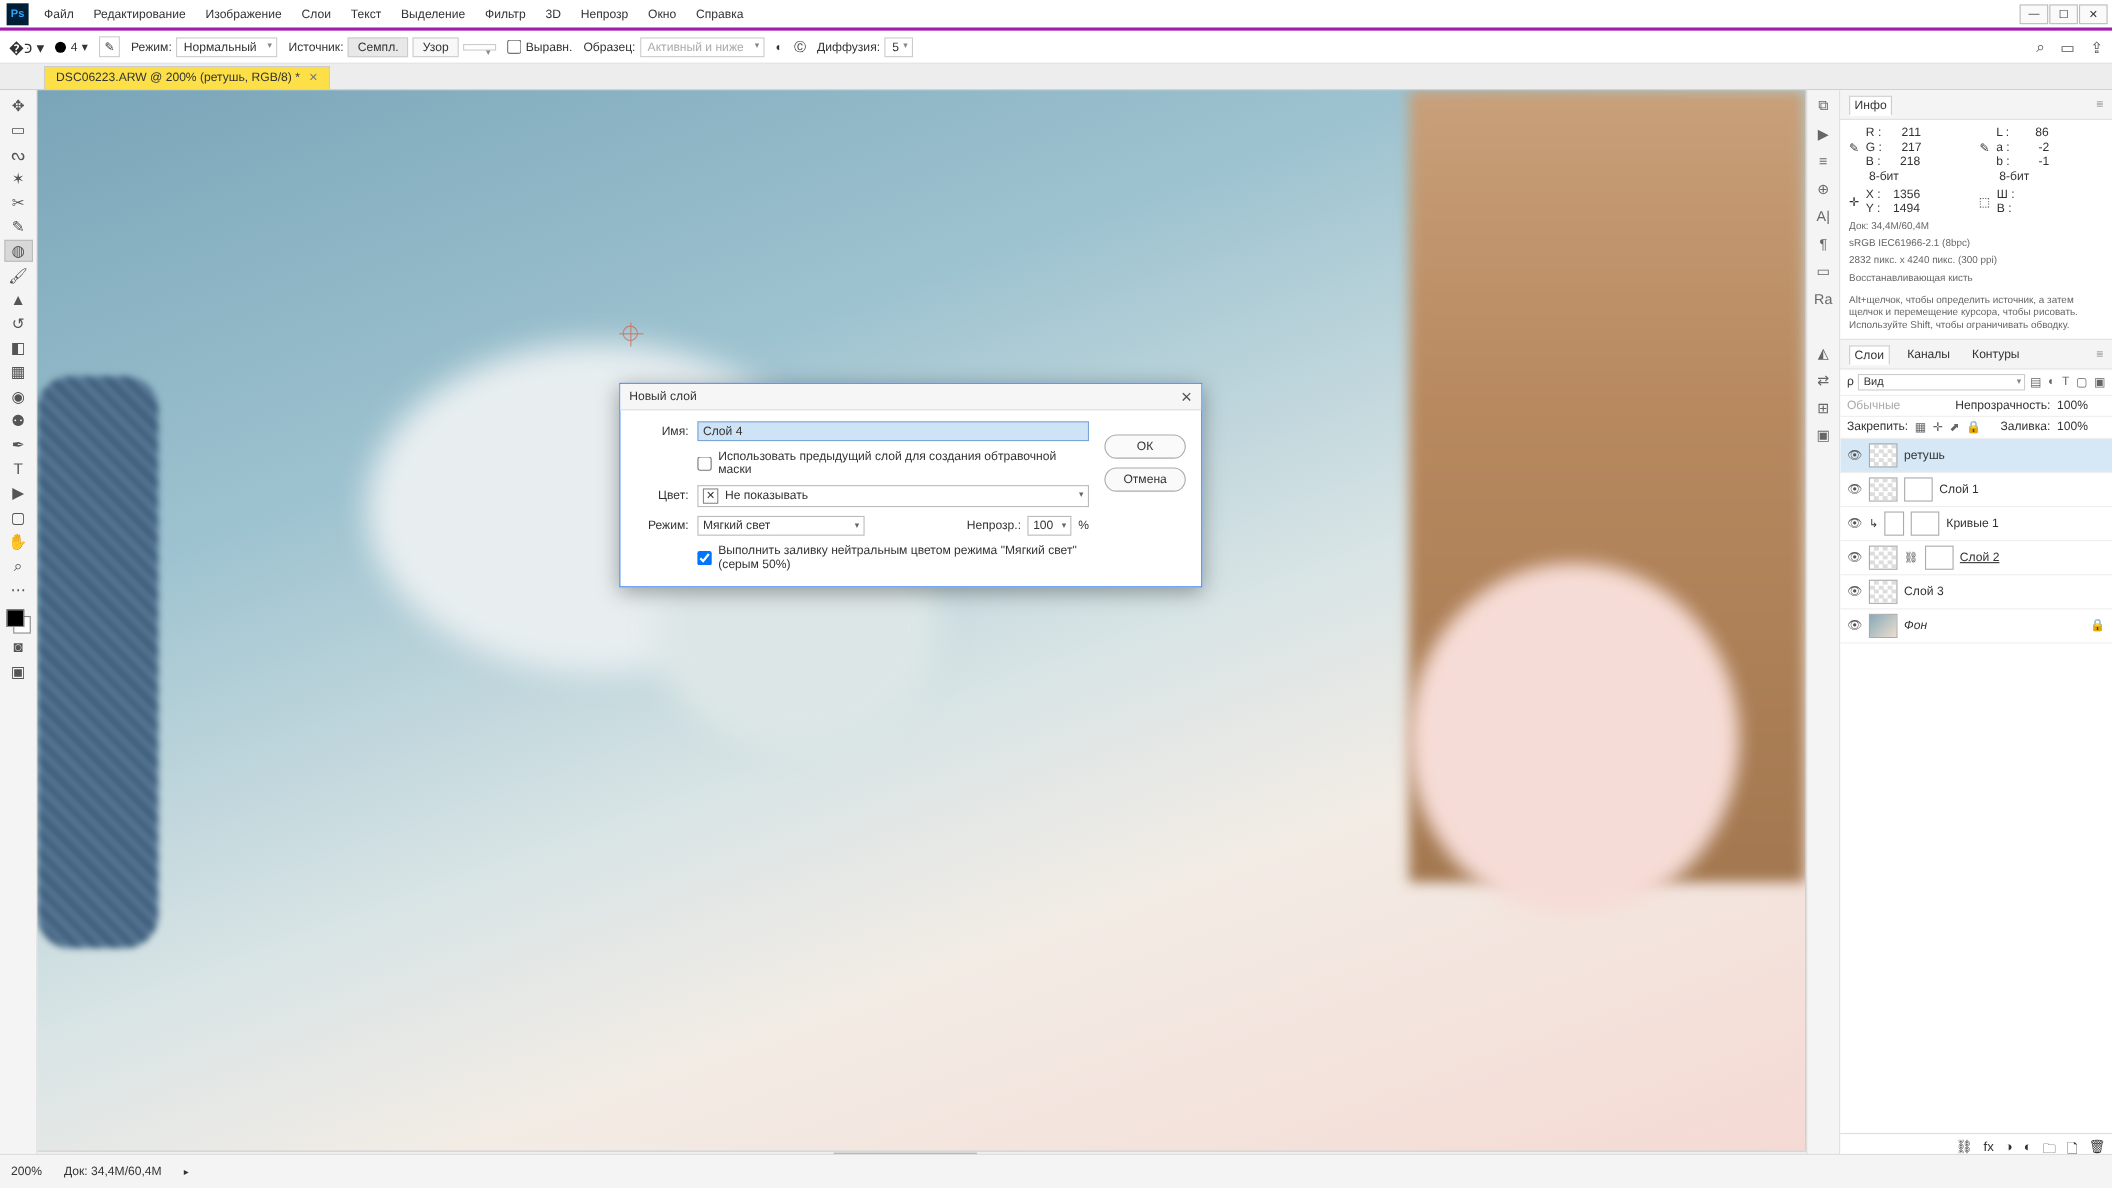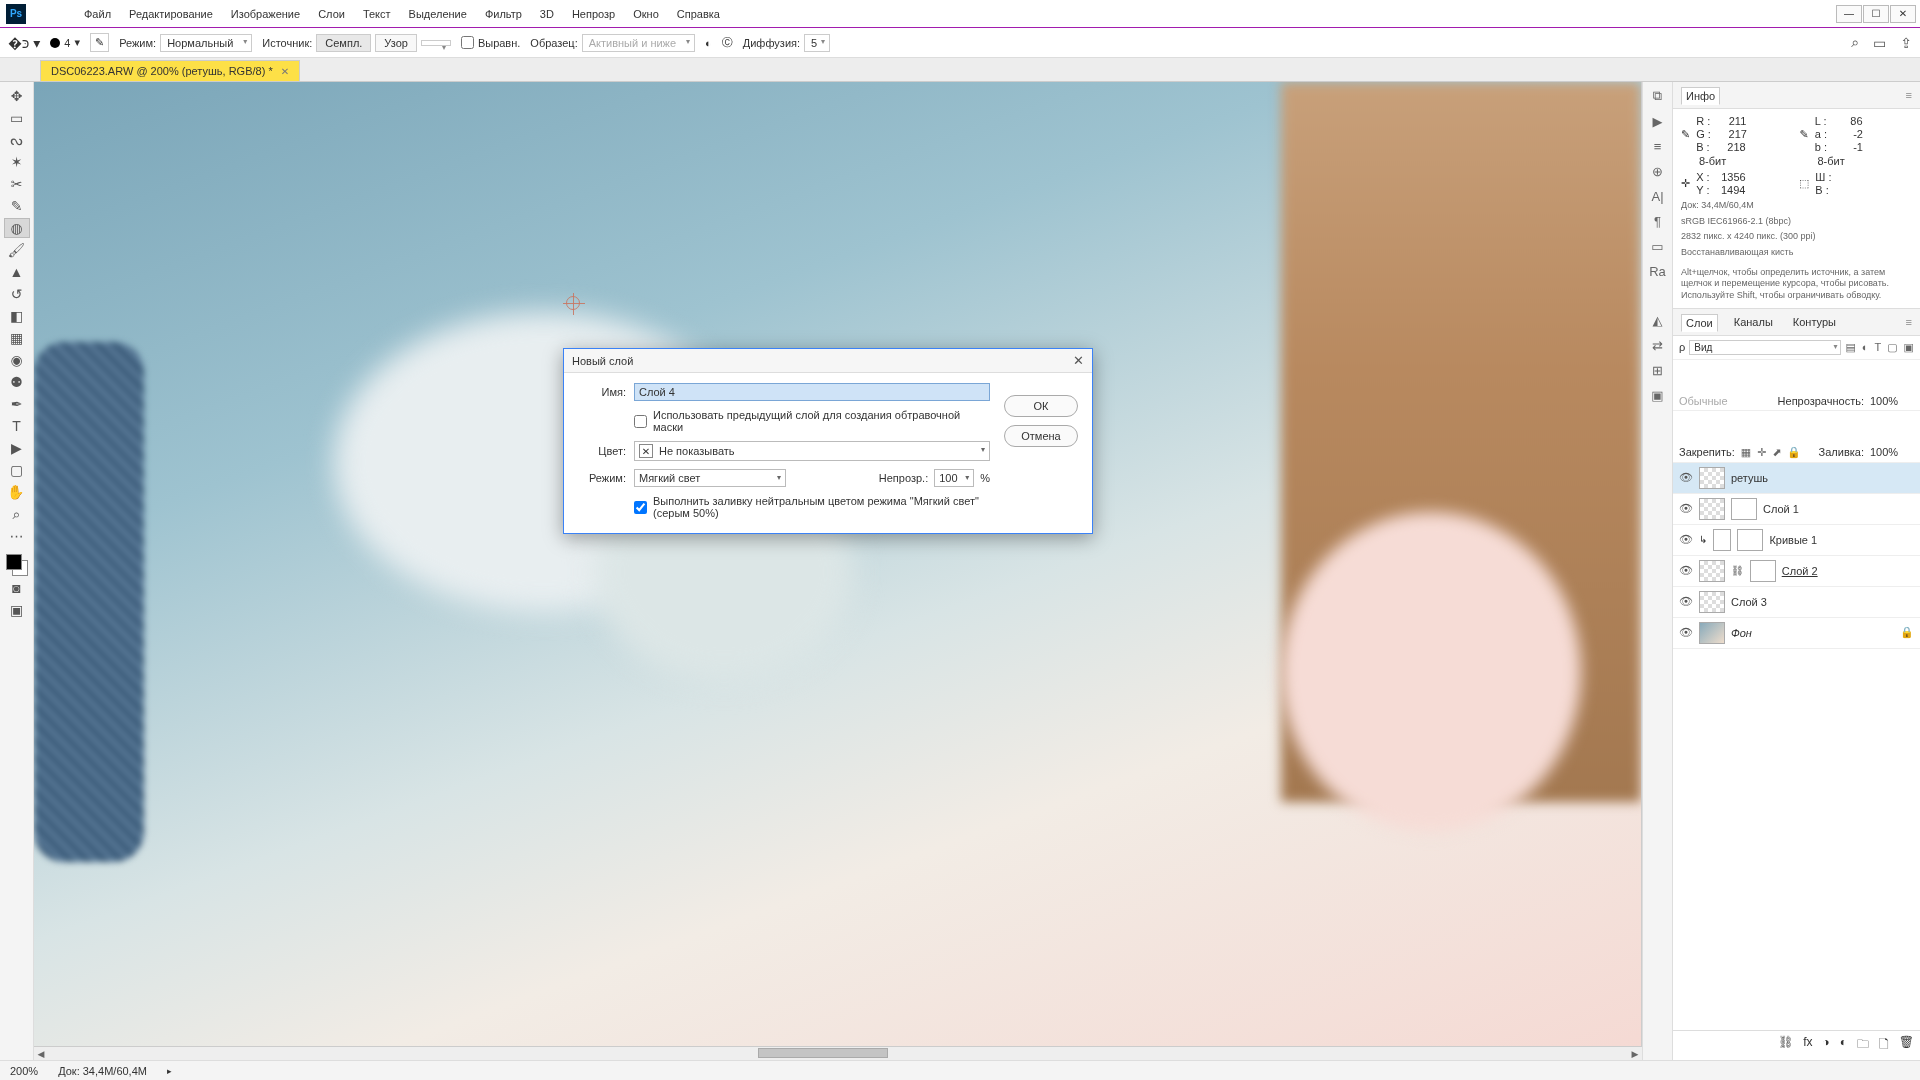--- a/index.html
+++ b/index.html
@@ -1,17 +1,17 @@
 <!DOCTYPE html>
 <html><head>
 <meta charset="utf-8">
 <style>
 * { margin:0; padding:0; box-sizing:border-box; font-family:"Segoe UI",Tahoma,sans-serif; font-size:11px; color:#333; user-select:none; }
 body { background:#f0f0f0; width:1920px; height:1080px; overflow:hidden; position:relative; }
-.titlebar { height:28px; background:#fff; border-bottom:1px solid #a21caf; display:flex; align-items:center;gap:44px; }
+.titlebar { height:28px; background:#fff; border-bottom:3px solid #a21caf; display:flex; align-items:center; }
 .ps-logo { width:20px; height:20px; background:#001e36; color:#31a8ff; display:flex; align-items:center; justify-content:center; font-weight:bold; margin:0 6px; font-size:10px; }
 .menu { display:flex; gap:2px; flex:1; }
 .menu span { padding:4px 8px; cursor:default; }
 .winbtns { display:flex; gap:1px; margin-right:4px; }
 .winbtns div { width:26px; height:18px; border:1px solid #bbb; background:#fafafa; display:flex; align-items:center; justify-content:center; font-size:10px; }
 .optionsbar { height:30px; background:#fff; border-bottom:1px solid #ddd; display:flex; align-items:center; padding:0 8px; gap:10px; font-size:10px; color:#555; }
 .optionsbar .seg { display:flex; align-items:center; gap:4px; }
 .optionsbar .dd { border:1px solid #ccc; padding:2px 18px 2px 6px; background:#fff; position:relative; }
 .optionsbar .dd::after{content:"▾"; position:absolute; right:4px; top:2px; font-size:8px; color:#888;}
 .optionsbar .btn { border:1px solid #ccc; padding:2px 8px; background:#f8f8f8; }
@@ -44,32 +44,32 @@
 .info-row{ display:flex; align-items:center; gap:6px; margin-bottom:2px;}
 .info-row .col{ flex:1; display:flex; flex-direction:column; gap:1px; font-size:10px;}
 .info-row .num{ text-align:right; width:36px; display:inline-block;}
 .info-note{ font-size:9px; color:#666; line-height:1.3; margin-top:4px;}
 .layers-body{ flex:1; background:#fff; display:flex; flex-direction:column;}
 .layers-ctrl{ padding:4px 6px; border-bottom:1px solid #eee; display:flex; gap:4px; align-items:center; font-size:10px;}
 .layers-ctrl .dd{ border:1px solid #ccc; padding:1px 16px 1px 4px; font-size:10px; flex:0 0 auto; position:relative; background:#fff;}
 .layers-ctrl .dd::after{content:"▾";position:absolute;right:3px;top:1px;font-size:8px;color:#888;}
 .layers-ctrl .icons{display:flex; gap:6px; margin-left:auto;}
 .layers-ctrl .icons span{font-size:11px;color:#666;}
-.layers-ctrl2{ padding:3px 6px; border-bottom:1px solid #eee; display:flex; gap:6px; align-items:center; font-size:10px; color:#555;margin-top:32px;}
+.layers-ctrl2{ padding:3px 6px; border-bottom:1px solid #eee; display:flex; gap:6px; align-items:center; font-size:10px; color:#555;}
 .layer-list{ flex:1; overflow:auto;}
 .layer{ display:flex; align-items:center; gap:6px; padding:4px 6px; border-bottom:1px solid #eee; font-size:10px;}
 .layer.sel{ background:#d6e8f5;}
 .layer .eye{ width:14px; text-align:center; color:#555;}
 .layer .thumb{ width:26px; height:22px; border:1px solid #aaa; background:repeating-conic-gradient(#ddd 0 25%,#fff 0 50%) 0 0/8px 8px;}
 .layer .thumb.white{ background:#fff;}
 .layer .thumb.img{ background:linear-gradient(135deg,#8ab 0%,#edc 100%);}
 .layer .lock{ margin-left:auto; color:#777;}
 .layers-footer{ border-top:1px solid #ddd; padding:4px 6px; display:flex; gap:10px; justify-content:flex-end; color:#666;}
 .layers-footer span{font-size:12px;}
-.statusbar{ position:absolute; left:0; right:0; bottom:0; height:20px; background:#f4f4f4; border-top:1px solid #ddd; display:flex; align-items:center; padding:0 10px; font-size:10px; gap:20px; color:#555;}
+.statusbar{ position:absolute; left:0; right:0; bottom:0; height:31px; background:#f4f4f4; border-top:1px solid #ddd; display:flex; align-items:center; padding:0 10px; font-size:10px; gap:20px; color:#555;}
 
 .dialog{ position:absolute; left:563px; top:348px; width:530px; background:#fff; border:1px solid #3b82f6; box-shadow:0 4px 18px rgba(0,0,0,.35); z-index:1000;}
 .dialog .titlebar2{ height:24px; background:#f6f6f6; border-bottom:1px solid #ddd; display:flex; align-items:center; padding:0 8px; font-size:11px;}
 .dialog .titlebar2 .x{ margin-left:auto; font-size:13px; color:#555; cursor:pointer;}
 .dialog .body{ padding:10px 14px 14px; display:grid; grid-template-columns:1fr 74px; gap:8px 14px;}
 .dialog .form{ display:flex; flex-direction:column; gap:8px;}
 .dialog .row{ display:flex; align-items:center; gap:8px;}
 .dialog label{ width:48px; text-align:right; font-size:11px; color:#333;}
 .dialog input[type=text]{ flex:1; border:1px solid #7aa6d6; padding:2px 4px; font-size:11px;}
 .dialog .sel{ background:#cfe3f7;}

